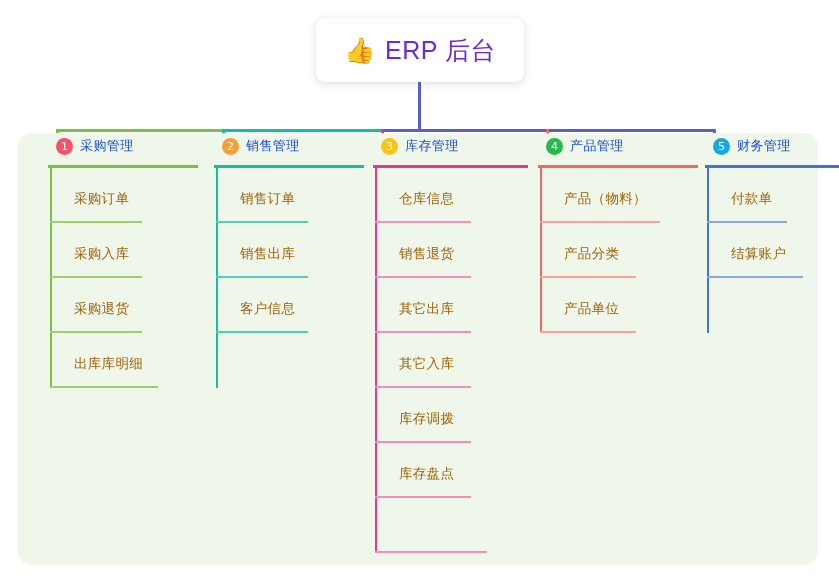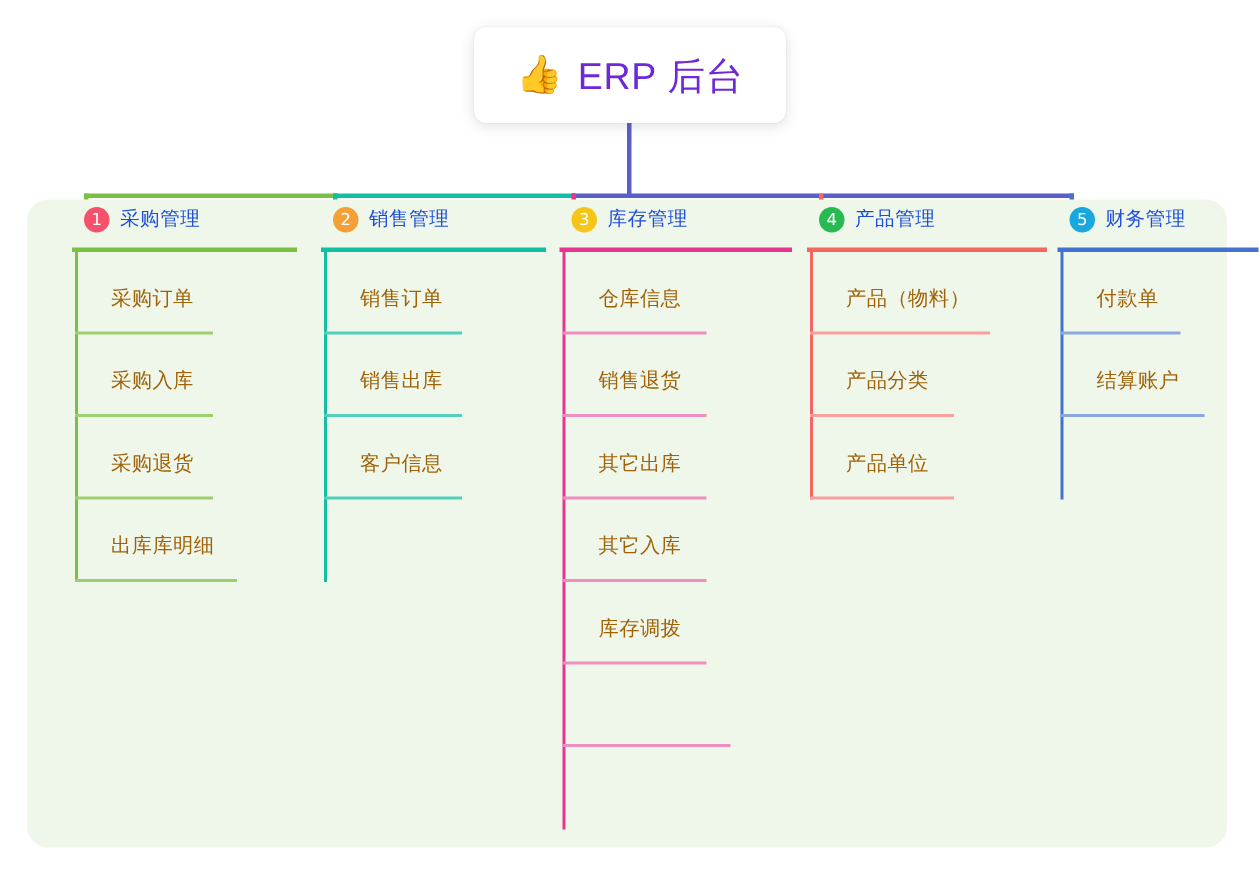--- a/index.html
+++ b/index.html
@@ -239,20 +239,24 @@
           </div>
           <div class="leaf">
             <span class="leaf-label">其它入库</span>
             <div class="leaf-rule" style="background: rgb(239, 143, 192); width: 96px;"></div>
           </div>
           <div class="leaf">
             <span class="leaf-label">库存调拨</span>
             <div class="leaf-rule" style="background: rgb(239, 143, 192); width: 96px;"></div>
           </div>
           <div class="leaf">
+            <span class="leaf-label">库存盘点</span>
+            <div class="leaf-rule" style="background: rgb(239, 143, 192); width: 96px;"></div>
+          </div>
+          <div class="leaf">
             <div class="leaf-rule" style="background: rgb(239, 143, 192); width: 112px;"></div>
           </div>
         </div>
       </div>
       <div class="column" style="left: 520px; width: 160px;">
         <div class="col-header">
           <span class="badge" style="background: rgb(39, 186, 82);">4</span>
           <span class="col-title">产品管理</span>
         </div>
         <div class="col-rule" style="background: rgb(244, 102, 95); width: 160px;"></div>

